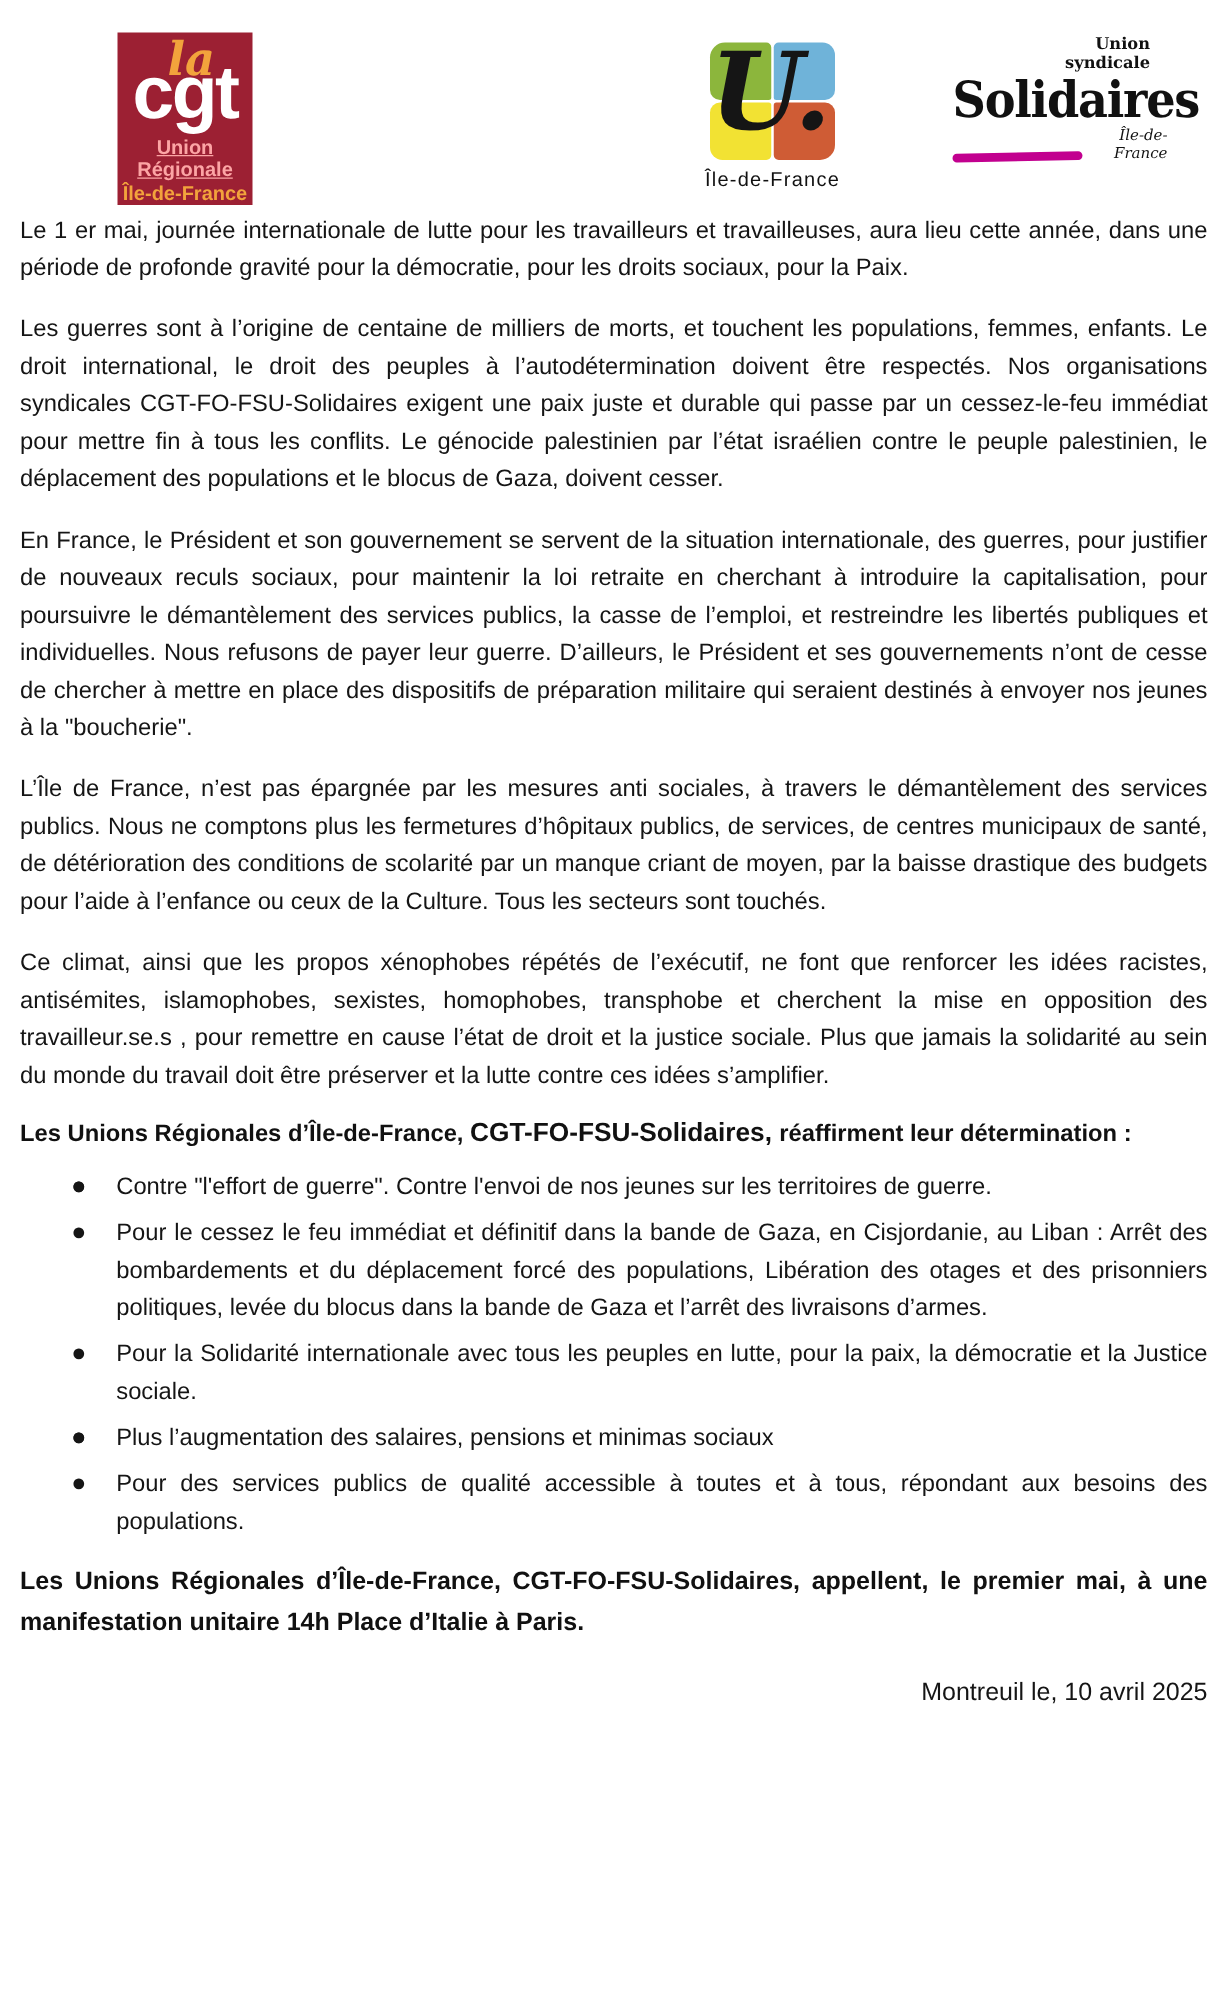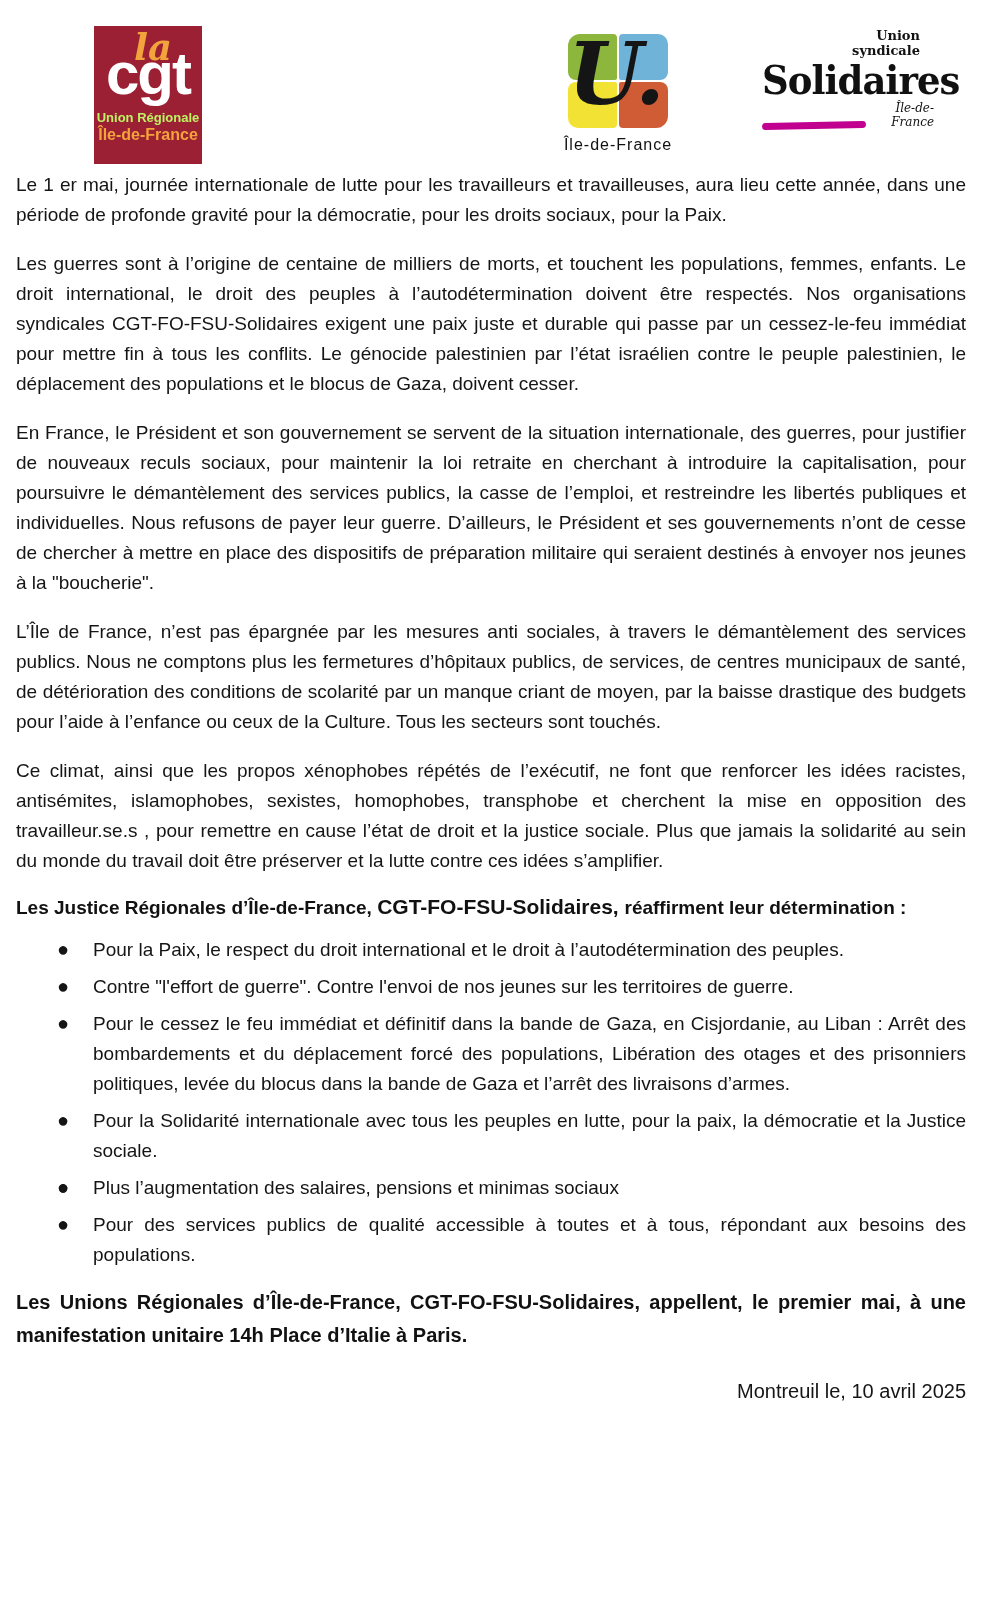--- a/index.html
+++ b/index.html
@@ -20,21 +20,21 @@
   }
   .cgt-la {
     display:block; font-family:"DejaVu Serif", serif; font-style:italic;
     font-weight:bold; font-size:37px; line-height:34px; color:#f2a33c;
     margin:4px 0 0 10px;
   }
   .cgt-acronym {
     display:block; color:#ffffff; font-weight:800; font-size:60px;
     line-height:40px; letter-spacing:-2px; margin-top:-10px;
   }
-  .cgt-sub1 { display:block; color:#bef264; font-weight:bold; font-size:13px; margin-top:16px; }
+  .cgt-sub1 { display:block; color:#fca5a5; font-weight:bold; font-size:16px; margin-top:16px;text-decoration:underline; }
   .cgt-sub2 { display:block; color:#f2a33c; font-weight:bold; font-size:16px; margin-top:1px; }
 
   .fo-logo { position:absolute; left:320px; top:20px; width:104px; text-align:center; }
   .fo-acronym {
     display:block; color:#e0293f; font-style:italic; font-weight:900;
     font-size:66px; line-height:70px; letter-spacing:-3px;
   }
   .fo-rule { border-top:3px solid #111; margin:4px 0 3px; }
   .fo-region {
     display:block; font-family:"DejaVu Serif", serif; font-style:italic;
@@ -133,27 +133,26 @@
   </div>
 
 
   <p class="body-par">Le 1 er mai, journée internationale de lutte pour les travailleurs et travailleuses, aura lieu cette année, dans une période de profonde gravité pour la démocratie, pour les droits sociaux, pour la Paix.</p>
   <p class="body-par">Les guerres sont à l’origine de centaine de milliers de morts, et touchent les populations, femmes, enfants. Le droit international, le droit des peuples à l’autodétermination doivent être respectés. Nos organisations syndicales CGT-FO-FSU-Solidaires exigent une paix juste et durable qui passe par un cessez-le-feu immédiat pour mettre fin à tous les conflits. Le génocide palestinien par l’état israélien contre le peuple palestinien, le déplacement des populations et le blocus de Gaza, doivent cesser.</p>
   <p class="body-par">En France, le Président et son gouvernement se servent de la situation internationale, des guerres, pour justifier de nouveaux reculs sociaux, pour maintenir la loi retraite en cherchant à introduire la capitalisation, pour poursuivre le démantèlement des services publics, la casse de l’emploi, et restreindre les libertés publiques et individuelles. Nous refusons de payer leur guerre. D’ailleurs, le Président et ses gouvernements n’ont de cesse de chercher à mettre en place des dispositifs de préparation militaire qui seraient destinés à envoyer nos jeunes à la "boucherie".</p>
   <p class="body-par">L’Île de France, n’est pas épargnée par les mesures anti sociales, à travers le démantèlement des services publics. Nous ne comptons plus les fermetures d’hôpitaux publics, de services, de centres municipaux de santé, de détérioration des conditions de scolarité par un manque criant de moyen, par la baisse drastique des budgets pour l’aide à l’enfance ou ceux de la Culture. Tous les secteurs sont touchés.</p>
   <p class="body-par">Ce climat, ainsi que les propos xénophobes répétés de l’exécutif, ne font que renforcer les idées racistes, antisémites, islamophobes, sexistes, homophobes, transphobe et cherchent la mise en opposition des travailleur.se.s , pour remettre en cause l’état de droit et la justice sociale. Plus que jamais la solidarité au sein du monde du travail doit être préserver et la lutte contre ces idées s’amplifier.</p>
 
   <div class="det-heading">
-    <span>Les Justice Régionales d’Île-de-France, </span><span class="big-part">CGT-FO-FSU-Solidaires, </span><span>réaffirment leur détermination :</span>
+    <span>Les Unions Régionales d’Île-de-France, </span><span class="big-part">CGT-FO-FSU-Solidaires, </span><span>réaffirment leur détermination :</span>
   </div>
 
   <div class="bullet-list">
     <div class="bullet-item">
       <span class="bullet-dot">●</span>
-      <span>Pour la Paix, le respect du droit international et le droit à l’autodétermination des peuples.</span>
     </div>
     <div class="bullet-item">
       <span class="bullet-dot">●</span>
       <span>Contre "l'effort de guerre". Contre l'envoi de nos jeunes sur les territoires de guerre.</span>
     </div>
     <div class="bullet-item">
       <span class="bullet-dot">●</span>
       <span>Pour le cessez le feu immédiat et définitif dans la bande de Gaza, en Cisjordanie, au Liban : Arrêt des bombardements et du déplacement forcé des populations, Libération des otages et des prisonniers politiques, levée du blocus dans la bande de Gaza et l’arrêt des livraisons d’armes.</span>
     </div>
     <div class="bullet-item">

